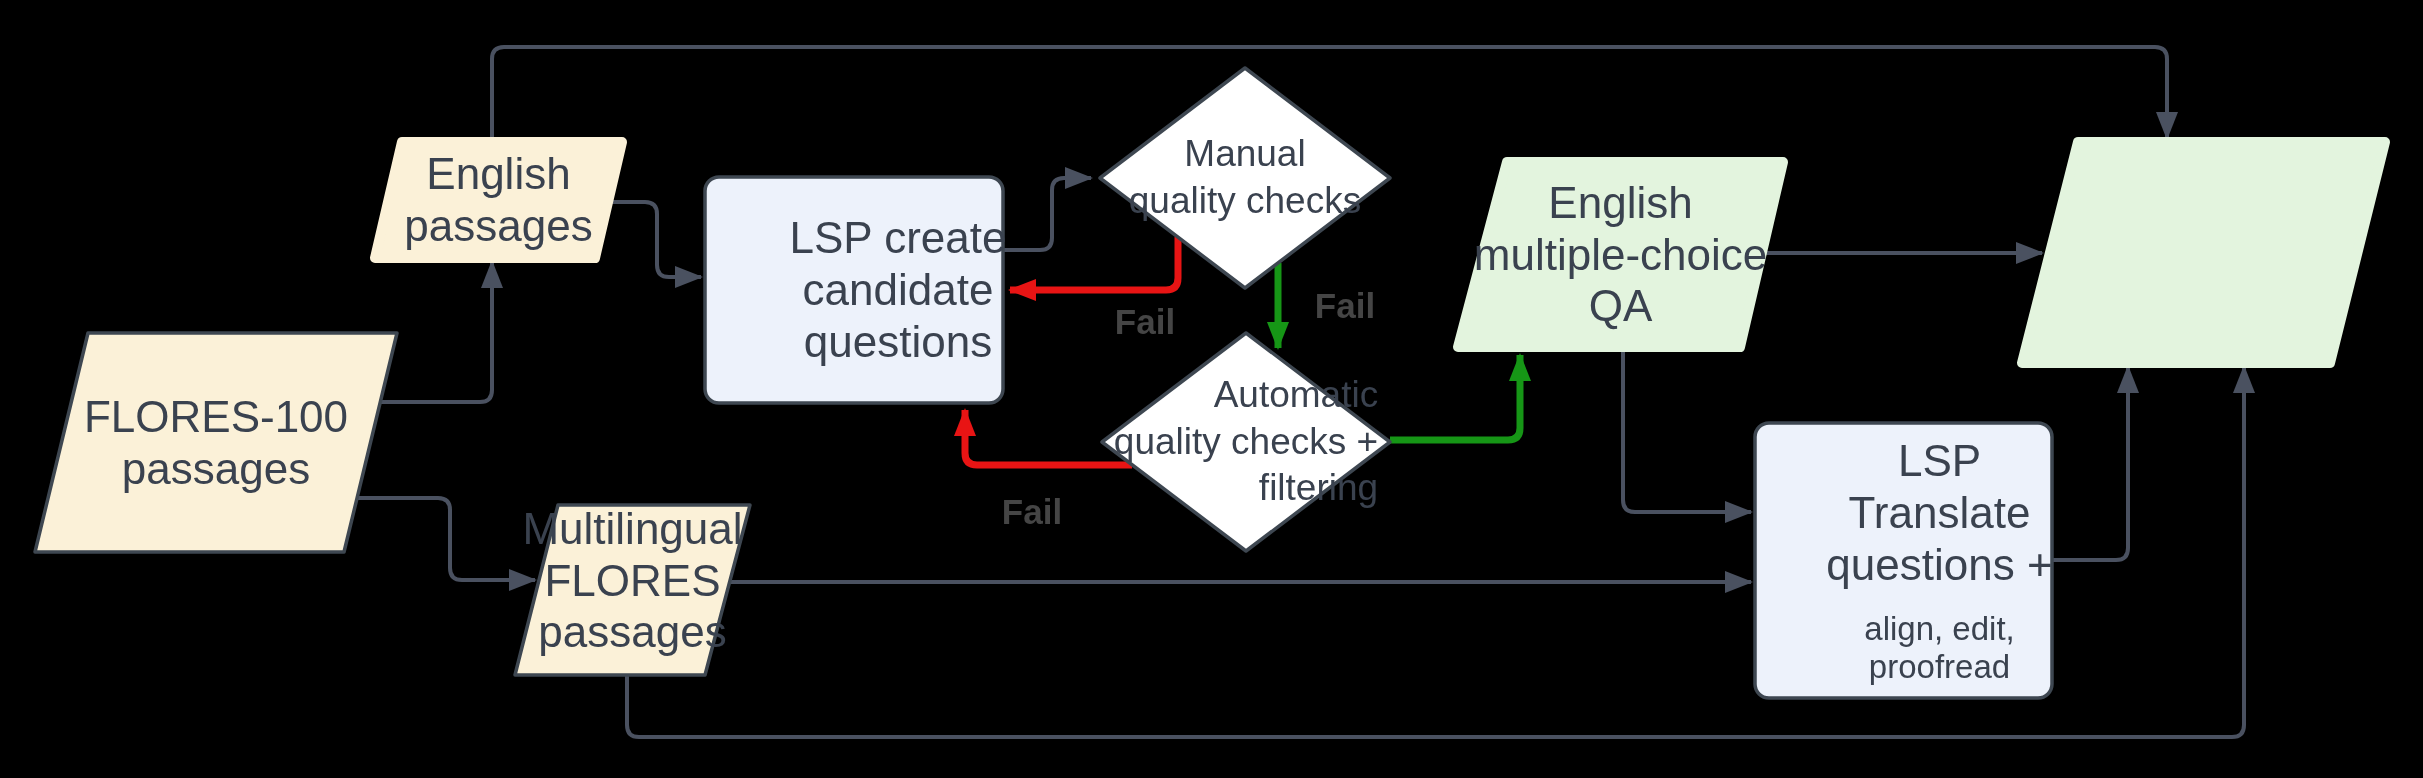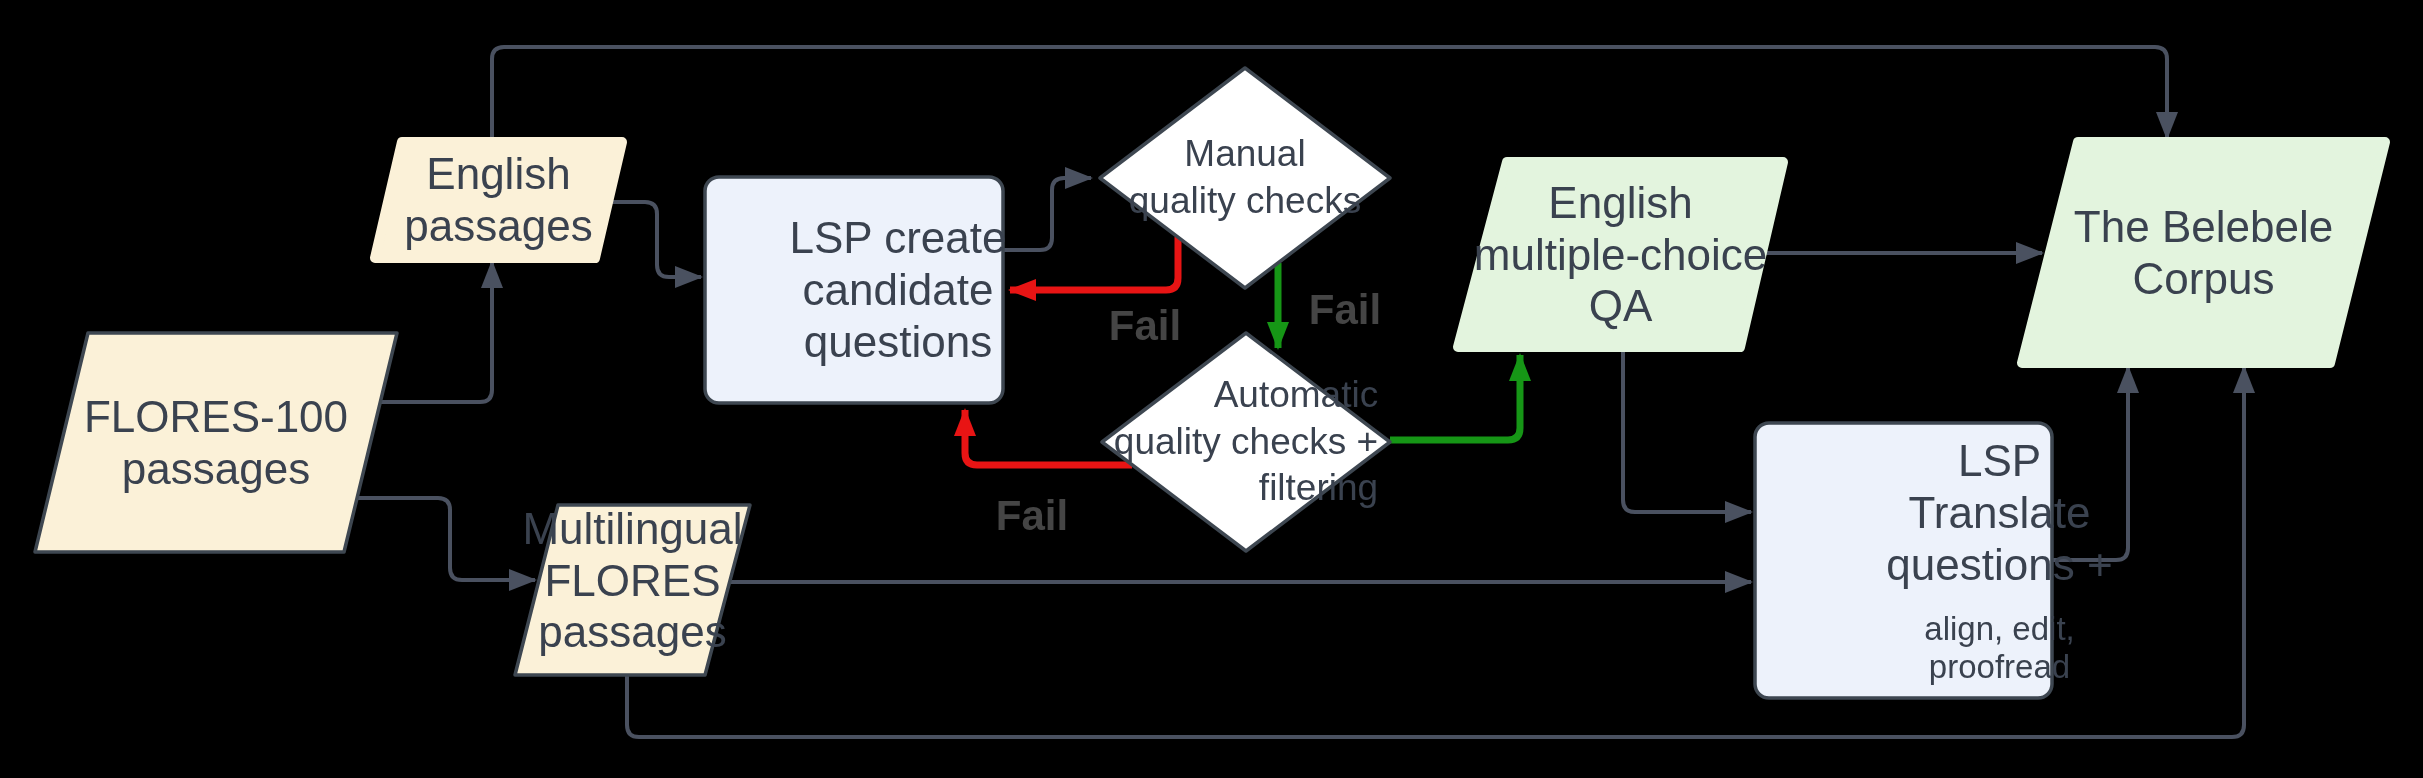--- a/index.html
+++ b/index.html
@@ -27,21 +27,21 @@
   
   .node-label{
     position:absolute;display:flex;flex-direction:column;
     align-items:center;justify-content:center;text-align:center;
     white-space:pre-line;color:var(--text);
     font-size:44px;line-height:1.18;pointer-events:none;
   }
   .diamond-label{font-size:37px;line-height:1.27;}
   .sub-text{font-size:33px;line-height:1.15;margin-top:20px;}
   .edge-label{
-    position:absolute;font-weight:bold;font-size:42px;
+    position:absolute;font-weight:bold;font-size:35px;
     color:var(--edge_label_text);text-align:center;
     white-space:nowrap;pointer-events:none;
   }
 </style>
 </head>
 <body>
 
 <div class="canvas">
 
   <svg class="layer" width="2423" height="778" viewBox="0 0 2423 778">
@@ -96,27 +96,25 @@
 candidate
 questions</div>
   <div class="node-label diamond-label" style="left:1100px;top:68px;width:290px;height:220px;">Manual
 quality checks</div>
   <div class="node-label diamond-label" style="left:1102px;top:333px;width:288px;height:218px;text-align:right;">Automatic
 quality checks +
 filtering</div>
   <div class="node-label" style="left:1448px;top:162px;width:345px;height:185px;">English
 multiple-choice
 QA</div>
-  <div class="node-label" style="left:1851px;top:423px;width:297px;height:275px;">
+  <div class="node-label" style="left:1791px;top:423px;width:297px;height:275px;">
     <span>LSP
 Translate
 questions +</span>
     <span class="sub-text">align, edit,
 proofread</span>
   </div>
-  <div class="node-label" style="left:2022px;top:142px;width:363px;height:221px;">The Belebele
-Corpus</div>
 
   <div class="edge-label" style="left:1095px;top:302px;width:100px;">Fail</div>
   <div class="edge-label" style="left:1295px;top:286px;width:100px;">Fail</div>
   <div class="edge-label" style="left:982px;top:492px;width:100px;">Fail</div>
 
 </div>
 
 </body></html>

